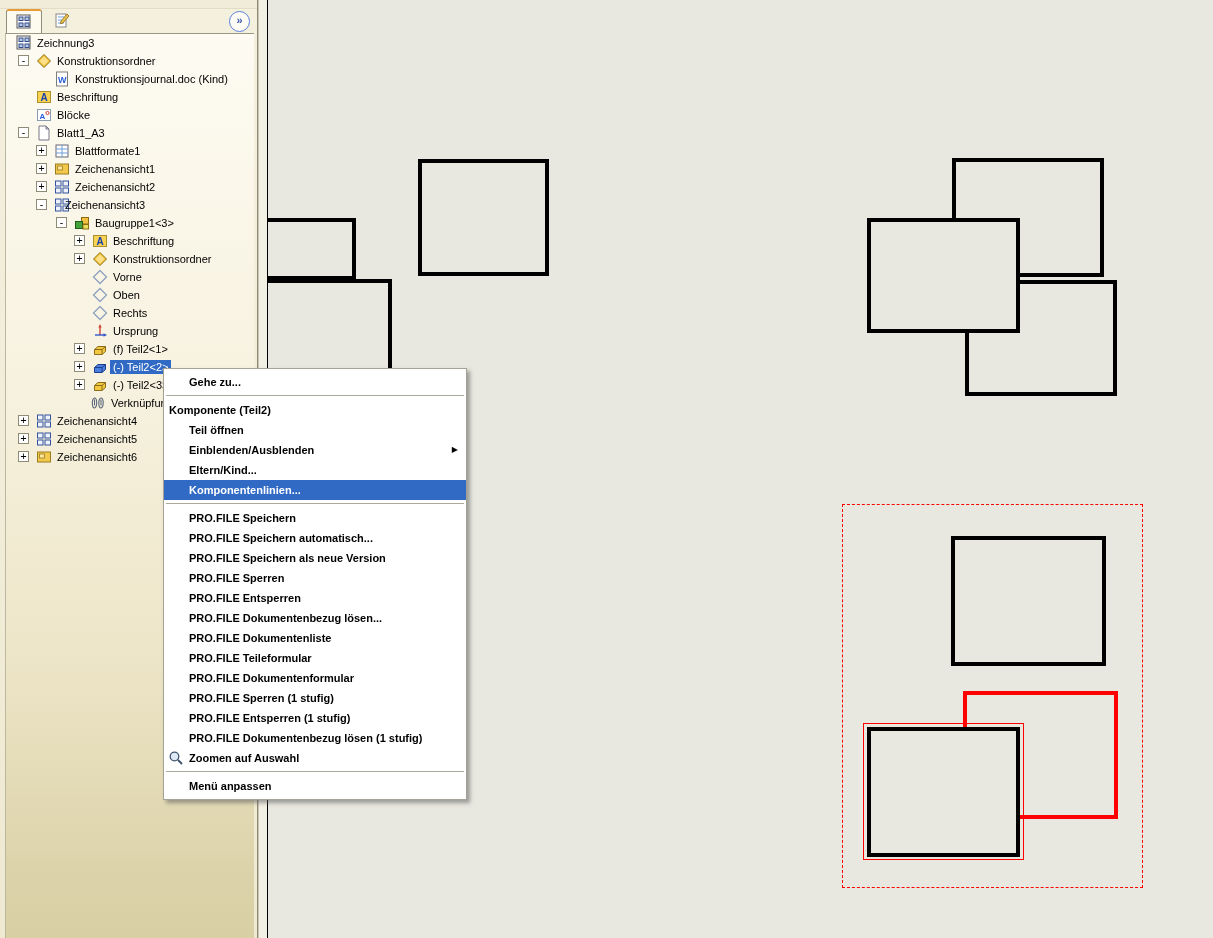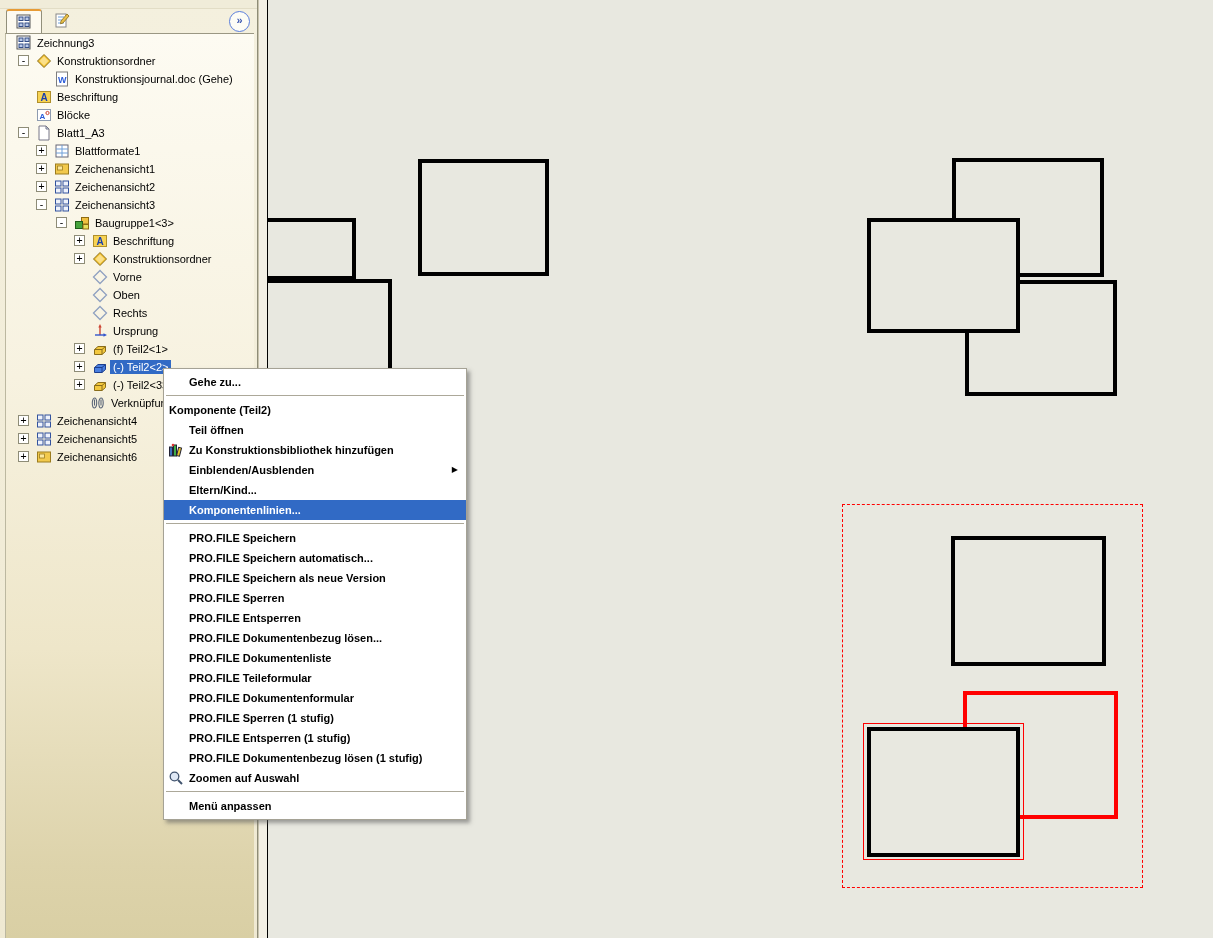--- a/index.html
+++ b/index.html
@@ -120,21 +120,21 @@
           </span>
           <span class="tree-label" style="left: 48px;">Konstruktionsordner</span>
         </div>
         <div class="tree-row">
           <span class="tree-icon" style="left: 48px;">
             <svg viewBox="0 0 16 16">
               <rect x="2.5" y="1" width="11" height="14" fill="#fff" stroke="#7d7d7d"></rect>
               <text x="4" y="11.5" font-size="9" font-weight="bold" fill="#2a5bd7" font-family="Liberation Sans,sans-serif">W</text>
             </svg>
           </span>
-          <span class="tree-label" style="left: 66px;">Konstruktionsjournal.doc (Gehe)</span>
+          <span class="tree-label" style="left: 66px;">Konstruktionsjournal.doc (Kind)</span>
         </div>
         <div class="tree-row">
           <span class="tree-icon" style="left: 30px;">
             <svg viewBox="0 0 16 16">
               <rect x="1.5" y="2.5" width="13" height="11" fill="#f7d354" stroke="#b08f2a"></rect>
               <text x="4.5" y="12" font-size="10" font-weight="bold" fill="#1a3fae" font-family="Liberation Sans,sans-serif">A</text>
             </svg>
           </span>
           <span class="tree-label" style="left: 48px;">Beschriftung</span>
         </div>
@@ -199,21 +199,21 @@
           <span class="tree-icon" style="left: 48px;">
             <svg viewBox="0 0 16 16">
               <g fill="#eef2fb" stroke="#33539e">
                 <rect x="1.5" y="2" width="5.5" height="5"></rect>
                 <rect x="9" y="2" width="5.5" height="5"></rect>
                 <rect x="1.5" y="9" width="5.5" height="5"></rect>
                 <rect x="9" y="9" width="5.5" height="5"></rect>
               </g>
             </svg>
           </span>
-          <span class="tree-label" style="left: 66px;">Zeichenansicht3</span>
+          <span class="tree-label" style="left: 56px;">Zeichenansicht3</span>
         </div>
         <div class="tree-row">
           <span class="expander" style="left: 50px;">-</span>
           <span class="tree-icon" style="left: 68px;">
             <svg viewBox="0 0 16 16">
               <rect x="7.5" y="2.5" width="7" height="6.5" fill="#f0c040" stroke="#8f6c12"></rect>
               <rect x="1.5" y="6.5" width="7" height="7" fill="#46a33c" stroke="#1f5c1a"></rect>
               <rect x="9" y="9.5" width="5.5" height="4.5" fill="#e8e05a" stroke="#8f6c12"></rect>
             </svg>
           </span>
@@ -356,28 +356,20 @@
           <span class="tree-label" style="left: 48px;">Zeichenansicht6</span>
         </div>
       </div>
   </div>
 
   <div id="context-menu">
       <div class="menu-item"><span>Gehe zu...</span></div>
       <div class="menu-sep"></div>
       <div class="menu-item header"><span>Komponente (Teil2)</span></div>
       <div class="menu-item"><span>Teil öffnen</span></div>
-      <div class="menu-item"><span class="menu-icon">
-          <svg viewBox="0 0 16 16">
-            <rect x="1.5" y="5" width="3" height="9" fill="#3a6ebf" stroke="#223"></rect>
-            <rect x="5.5" y="3" width="3" height="11" fill="#3fae49" stroke="#223"></rect>
-            <rect x="9.5" y="5.5" width="3" height="8.5" fill="#e8c32a" stroke="#223" transform="rotate(14 11 10)"></rect>
-            <circle cx="5" cy="3" r="1.3" fill="#d33"></circle>
-          </svg>
-        </span><span>Zu Konstruktionsbibliothek hinzufügen</span></div>
       <div class="menu-item"><span>Einblenden/Ausblenden</span><span class="submenu-arrow">▶</span></div>
       <div class="menu-item"><span>Eltern/Kind...</span></div>
       <div class="menu-item highlighted"><span>Komponentenlinien...</span></div>
       <div class="menu-sep"></div>
       <div class="menu-item"><span>PRO.FILE Speichern</span></div>
       <div class="menu-item"><span>PRO.FILE Speichern automatisch...</span></div>
       <div class="menu-item"><span>PRO.FILE Speichern als neue Version</span></div>
       <div class="menu-item"><span>PRO.FILE Sperren</span></div>
       <div class="menu-item"><span>PRO.FILE Entsperren</span></div>
       <div class="menu-item"><span>PRO.FILE Dokumentenbezug lösen...</span></div>

